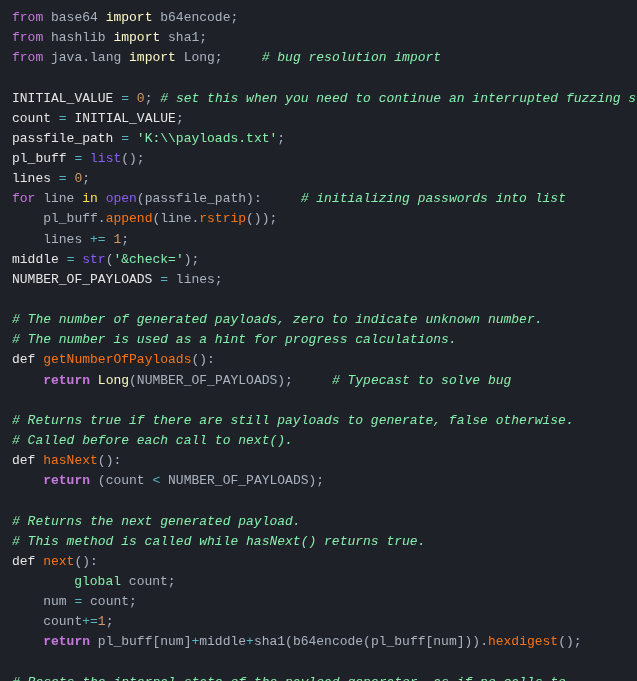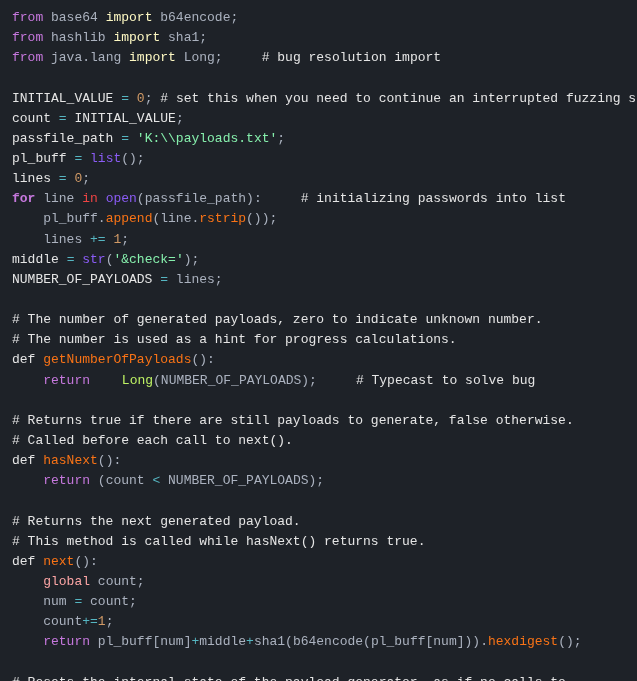--- a/index.html
+++ b/index.html
@@ -13,30 +13,30 @@
       min-height: 681px;
       overflow: hidden;
     }
     .code-block {
       padding: 8px 12px;
       white-space: pre;
     }
     .kw-from    { color: #c678dd; }
     .kw-import  { color: #fef9c3; }
     .kw-def     { color: #e5e5e5; }
-    .kw-return  { color: #c678dd; }
-    .kw-global  { color: #fca5a5; }
-    .kw-for     { color: #c678dd; font-weight: bold; }
-    .kw-in      { color: #ef4444; }
+    .kw-return  { color: #c678dd; font-weight: bold; }
+    .kw-global  { color: #86efac; margin-left: 31px; }
+    .kw-for     { color: #c678dd; }
+    .kw-in      { color: #fde047; }
     .builtin    { color: #8b5cf6; }
     .func       { color: #f97316; }
     .var        { color: #e5e5e5; }
     .number     { color: #d19a66; }
     .string     { color: #86efac; }
-    .comment    { color: #e5e5e5; }
+    .comment    { color: #86efac; font-style: italic; }
     .plain      { color: #abb2bf; }
     .operator   { color: #56b6c2; }
-    .type       { color: #bef264; margin-left: 24px; }
+    .type       { color: #fef9c3; }
   </style>
 </head>
 <body>
 
 <div class="code-block" id="code-container"><div><span class="kw-from">from</span><span class="plain"> base64 </span><span class="kw-import">import</span><span class="plain"> b64encode;</span></div><div><span class="kw-from">from</span><span class="plain"> hashlib </span><span class="kw-import">import</span><span class="plain"> sha1;</span></div><div><span class="kw-from">from</span><span class="plain"> java.lang </span><span class="kw-import">import</span><span class="plain"> Long;     </span><span class="comment"># bug resolution import</span></div><div>&nbsp;</div><div><span class="var">INITIAL_VALUE</span><span class="plain"> </span><span class="operator">=</span><span class="plain"> </span><span class="number">0</span><span class="plain">; </span><span class="comment"># set this when you need to continue an interrupted fuzzing session</span></div><div><span class="var">count</span><span class="plain"> </span><span class="operator">=</span><span class="plain"> </span><span class="var">INITIAL_VALUE</span><span class="plain">;</span></div><div><span class="var">passfile_path</span><span class="plain"> </span><span class="operator">=</span><span class="plain"> </span><span class="string">'K:\\payloads.txt'</span><span class="plain">;</span></div><div><span class="var">pl_buff</span><span class="plain"> </span><span class="operator">=</span><span class="plain"> </span><span class="builtin">list</span><span class="plain">();</span></div><div><span class="var">lines</span><span class="plain"> </span><span class="operator">=</span><span class="plain"> </span><span class="number">0</span><span class="plain">;</span></div><div><span class="kw-for">for</span><span class="plain"> line </span><span class="kw-in">in</span><span class="plain"> </span><span class="builtin">open</span><span class="plain">(passfile_path):     </span><span class="comment"># initializing passwords into list</span></div><div><span class="plain">    pl_buff.</span><span class="func">append</span><span class="plain">(line.</span><span class="func">rstrip</span><span class="plain">());</span></div><div><span class="plain">    lines </span><span class="operator">+=</span><span class="plain"> </span><span class="number">1</span><span class="plain">;</span></div><div><span class="var">middle</span><span class="plain"> </span><span class="operator">=</span><span class="plain"> </span><span class="builtin">str</span><span class="plain">(</span><span class="string">'&amp;check='</span><span class="plain">);</span></div><div><span class="var">NUMBER_OF_PAYLOADS</span><span class="plain"> </span><span class="operator">=</span><span class="plain"> lines;</span></div><div>&nbsp;</div><div><span class="comment"># The number of generated payloads, zero to indicate unknown number.</span></div><div><span class="comment"># The number is used as a hint for progress calculations.</span></div><div><span class="kw-def">def</span><span class="plain"> </span><span class="func">getNumberOfPayloads</span><span class="plain">():</span></div><div><span class="plain">    </span><span class="kw-return">return</span><span class="plain"> </span><span class="type">Long</span><span class="plain">(NUMBER_OF_PAYLOADS);     </span><span class="comment"># Typecast to solve bug</span></div><div>&nbsp;</div><div><span class="comment"># Returns true if there are still payloads to generate, false otherwise.</span></div><div><span class="comment"># Called before each call to next().</span></div><div><span class="kw-def">def</span><span class="plain"> </span><span class="func">hasNext</span><span class="plain">():</span></div><div><span class="plain">    </span><span class="kw-return">return</span><span class="plain"> (count </span><span class="operator">&lt;</span><span class="plain"> NUMBER_OF_PAYLOADS);</span></div><div>&nbsp;</div><div><span class="comment"># Returns the next generated payload.</span></div><div><span class="comment"># This method is called while hasNext() returns true.</span></div><div><span class="kw-def">def</span><span class="plain"> </span><span class="func">next</span><span class="plain">():</span></div><div><span class="plain">    </span><span class="kw-global">global</span><span class="plain"> count;</span></div><div><span class="plain">    num </span><span class="operator">=</span><span class="plain"> count;</span></div><div><span class="plain">    count</span><span class="operator">+=</span><span class="number">1</span><span class="plain">;</span></div><div><span class="plain">    </span><span class="kw-return">return</span><span class="plain"> pl_buff[num]</span><span class="operator">+</span><span class="plain">middle</span><span class="operator">+</span><span class="plain">sha1(b64encode(pl_buff[num])).</span><span class="func">hexdigest</span><span class="plain">();</span></div><div>&nbsp;</div><div><span class="comment"># Resets the internal state of the payload generator, as if no calls to</span></div></div>
 
 </body></html>

